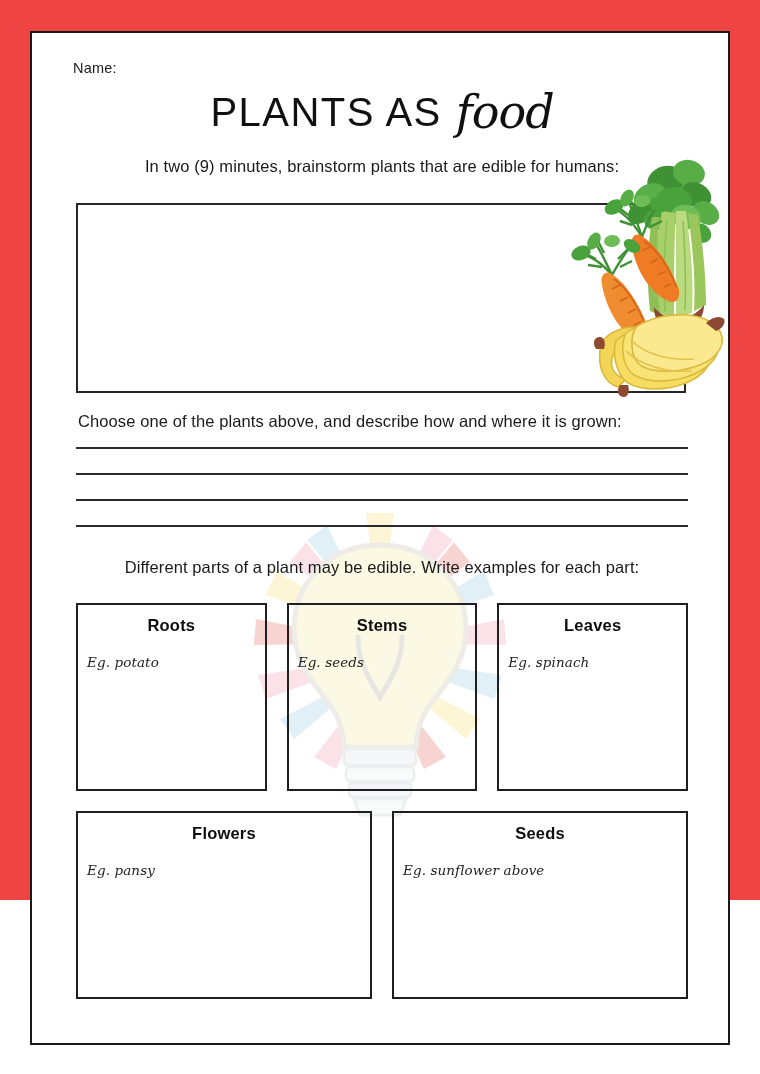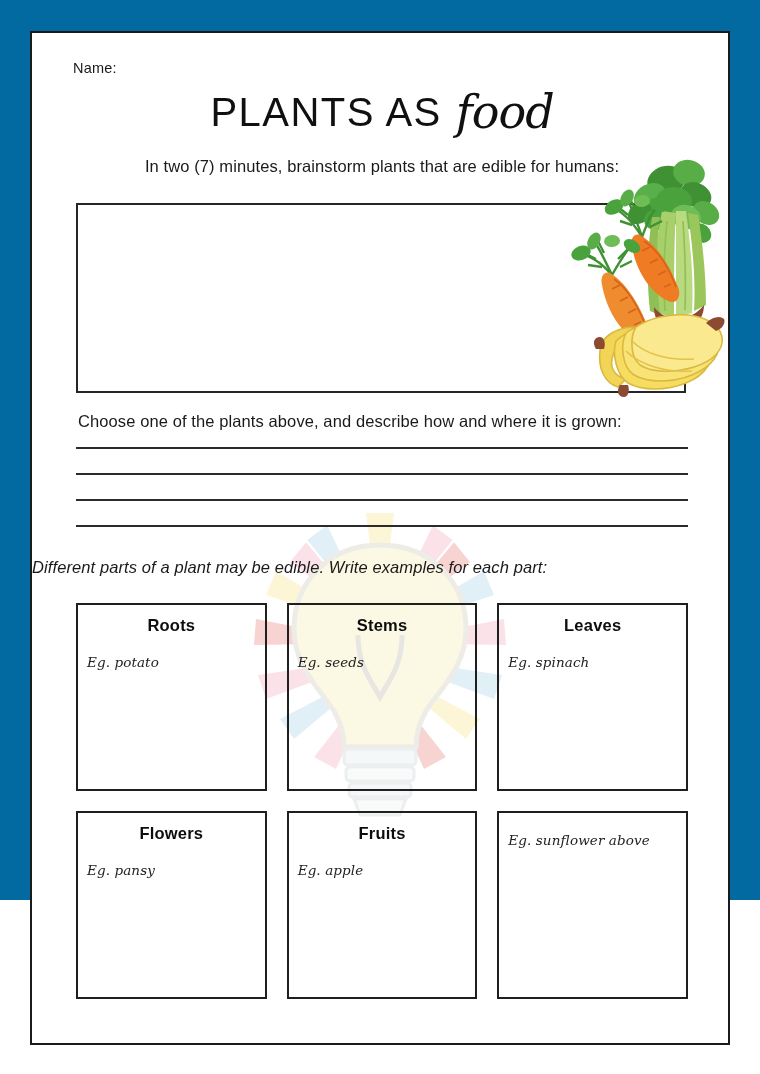--- a/index.html
+++ b/index.html
@@ -12,21 +12,21 @@
     height: 1074px;
     overflow: hidden;
     font-family: "Liberation Sans", sans-serif;
   }
 
   
   #worksheet {
     position: relative;
     width: 760px;
     height: 900px;
-    background: #0369a1;
+    background: #ef4444;
     box-sizing: border-box;
   }
 
   
   #page {
     position: absolute;
     left: 30px;
     top: 31px;
     width: 700px;
     height: 1014px;
@@ -142,25 +142,24 @@
     margin-bottom: 24px;
   }
   .rule-line:last-child { margin-bottom: 0; }
 
   
   #prompt-parts {
     position: absolute;
     left: 0;
     top: 525px;
     width: 700px;
-    text-align: left;
+    text-align: center;
     font-size: 16.5px;
     color: #1a1a1a;
     letter-spacing: 0.1px;
-    font-style: italic;
   }
 
   
   #parts-grid {
     position: absolute;
     left: 44px;
     top: 570px;
     width: 612px;
     display: flex;
     flex-direction: column;
@@ -245,21 +244,21 @@
         <path d="M-26,146 L26,146 L20,162 L-20,162 Z" fill="#eef2f4" stroke="#c2cbd1" stroke-width="3"></path>
       </g>
     </svg>
 
     <div id="name-label" class="layer">Name:</div>
 
     <div id="title-row" class="layer">
       <span id="title-main">PLANTS AS</span><span id="title-script">food</span>
     </div>
 
-    <div id="prompt-brainstorm" class="layer">In two (7) minutes, brainstorm plants that are edible for humans:</div>
+    <div id="prompt-brainstorm" class="layer">In two (9) minutes, brainstorm plants that are edible for humans:</div>
 
     <div id="brainstorm-box" class="layer"></div>
 
     <div id="prompt-describe" class="layer">Choose one of the plants above, and describe how and where it is grown:</div>
 
     <div id="ruled-lines" class="layer">
       <div class="rule-line"></div>
       <div class="rule-line"></div>
       <div class="rule-line"></div>
       <div class="rule-line"></div>
@@ -283,24 +282,21 @@
           <div class="part-eg">Eg. spinach</div>
         </div>
       </div>
 
       <div class="parts-row">
         <div class="part-box">
           <div class="part-title">Flowers</div>
           <div class="part-eg">Eg. pansy</div>
         </div>
         <div class="part-box">
-          <div class="part-title">Fruits</div>
-          <div class="part-eg">Eg. apple</div>
-        </div>
-        <div class="part-box">
+          <div class="part-title">Seeds</div>
           <div class="part-eg">Eg. sunflower above</div>
         </div>
       </div>
 
     </div>
 
     <svg id="veggie-illustration" viewBox="0 0 168 252">
 
       <g>
         <ellipse cx="96" cy="26" rx="19" ry="15" fill="#3f9134" transform="rotate(-16 96 26)"></ellipse>

